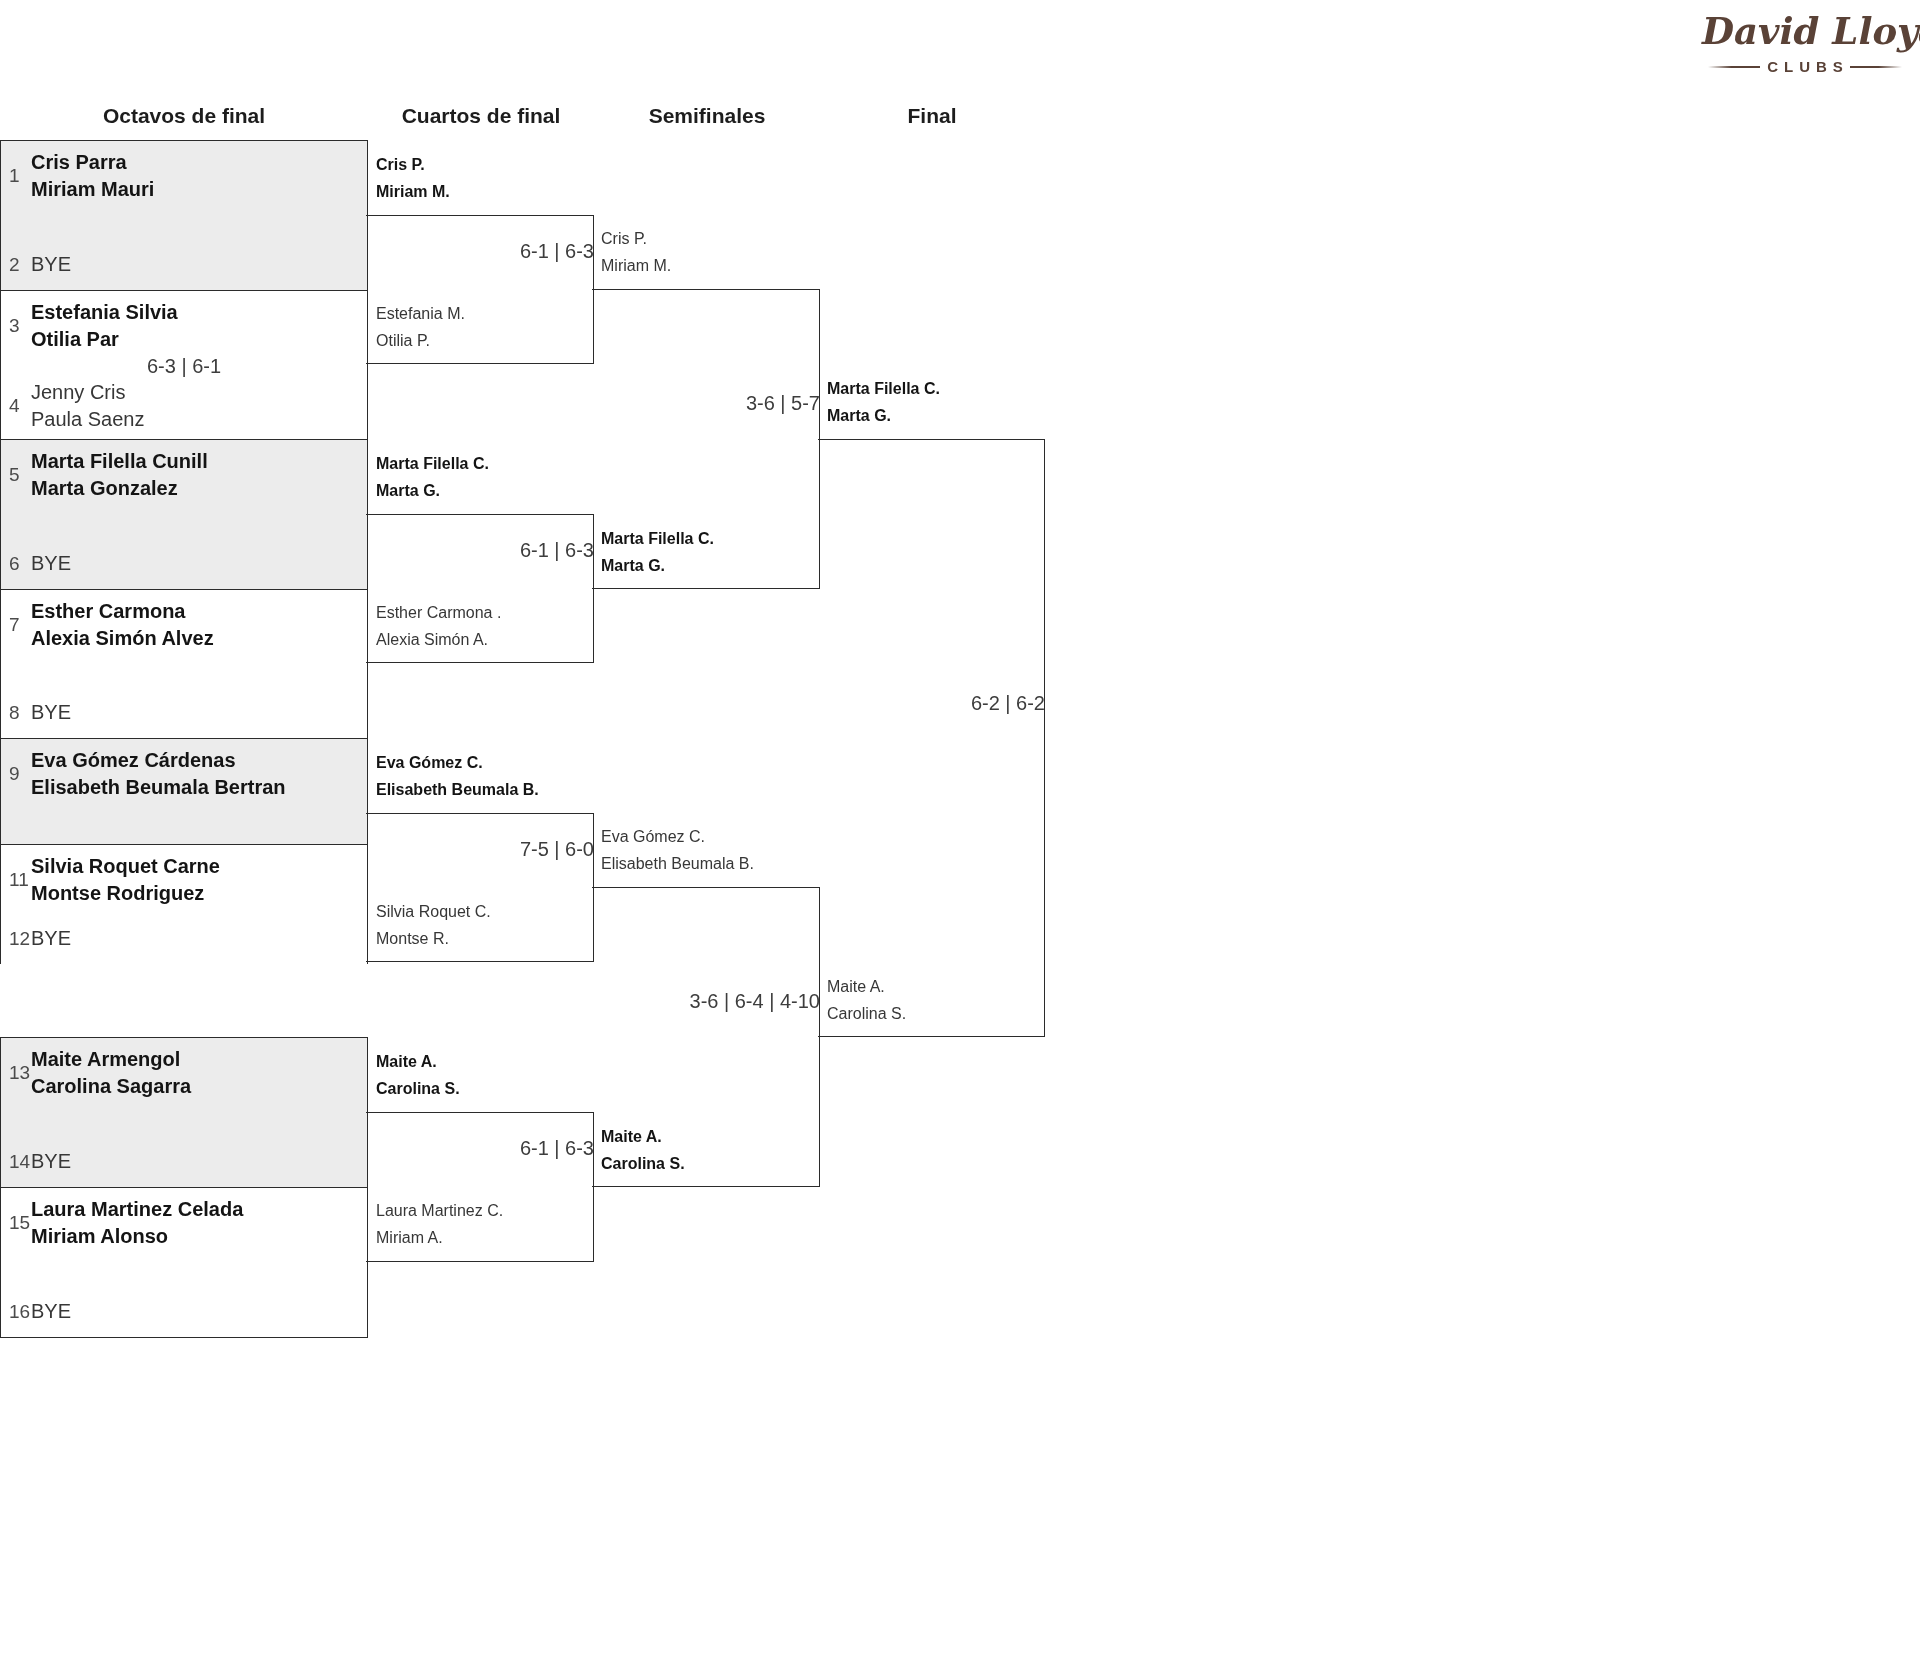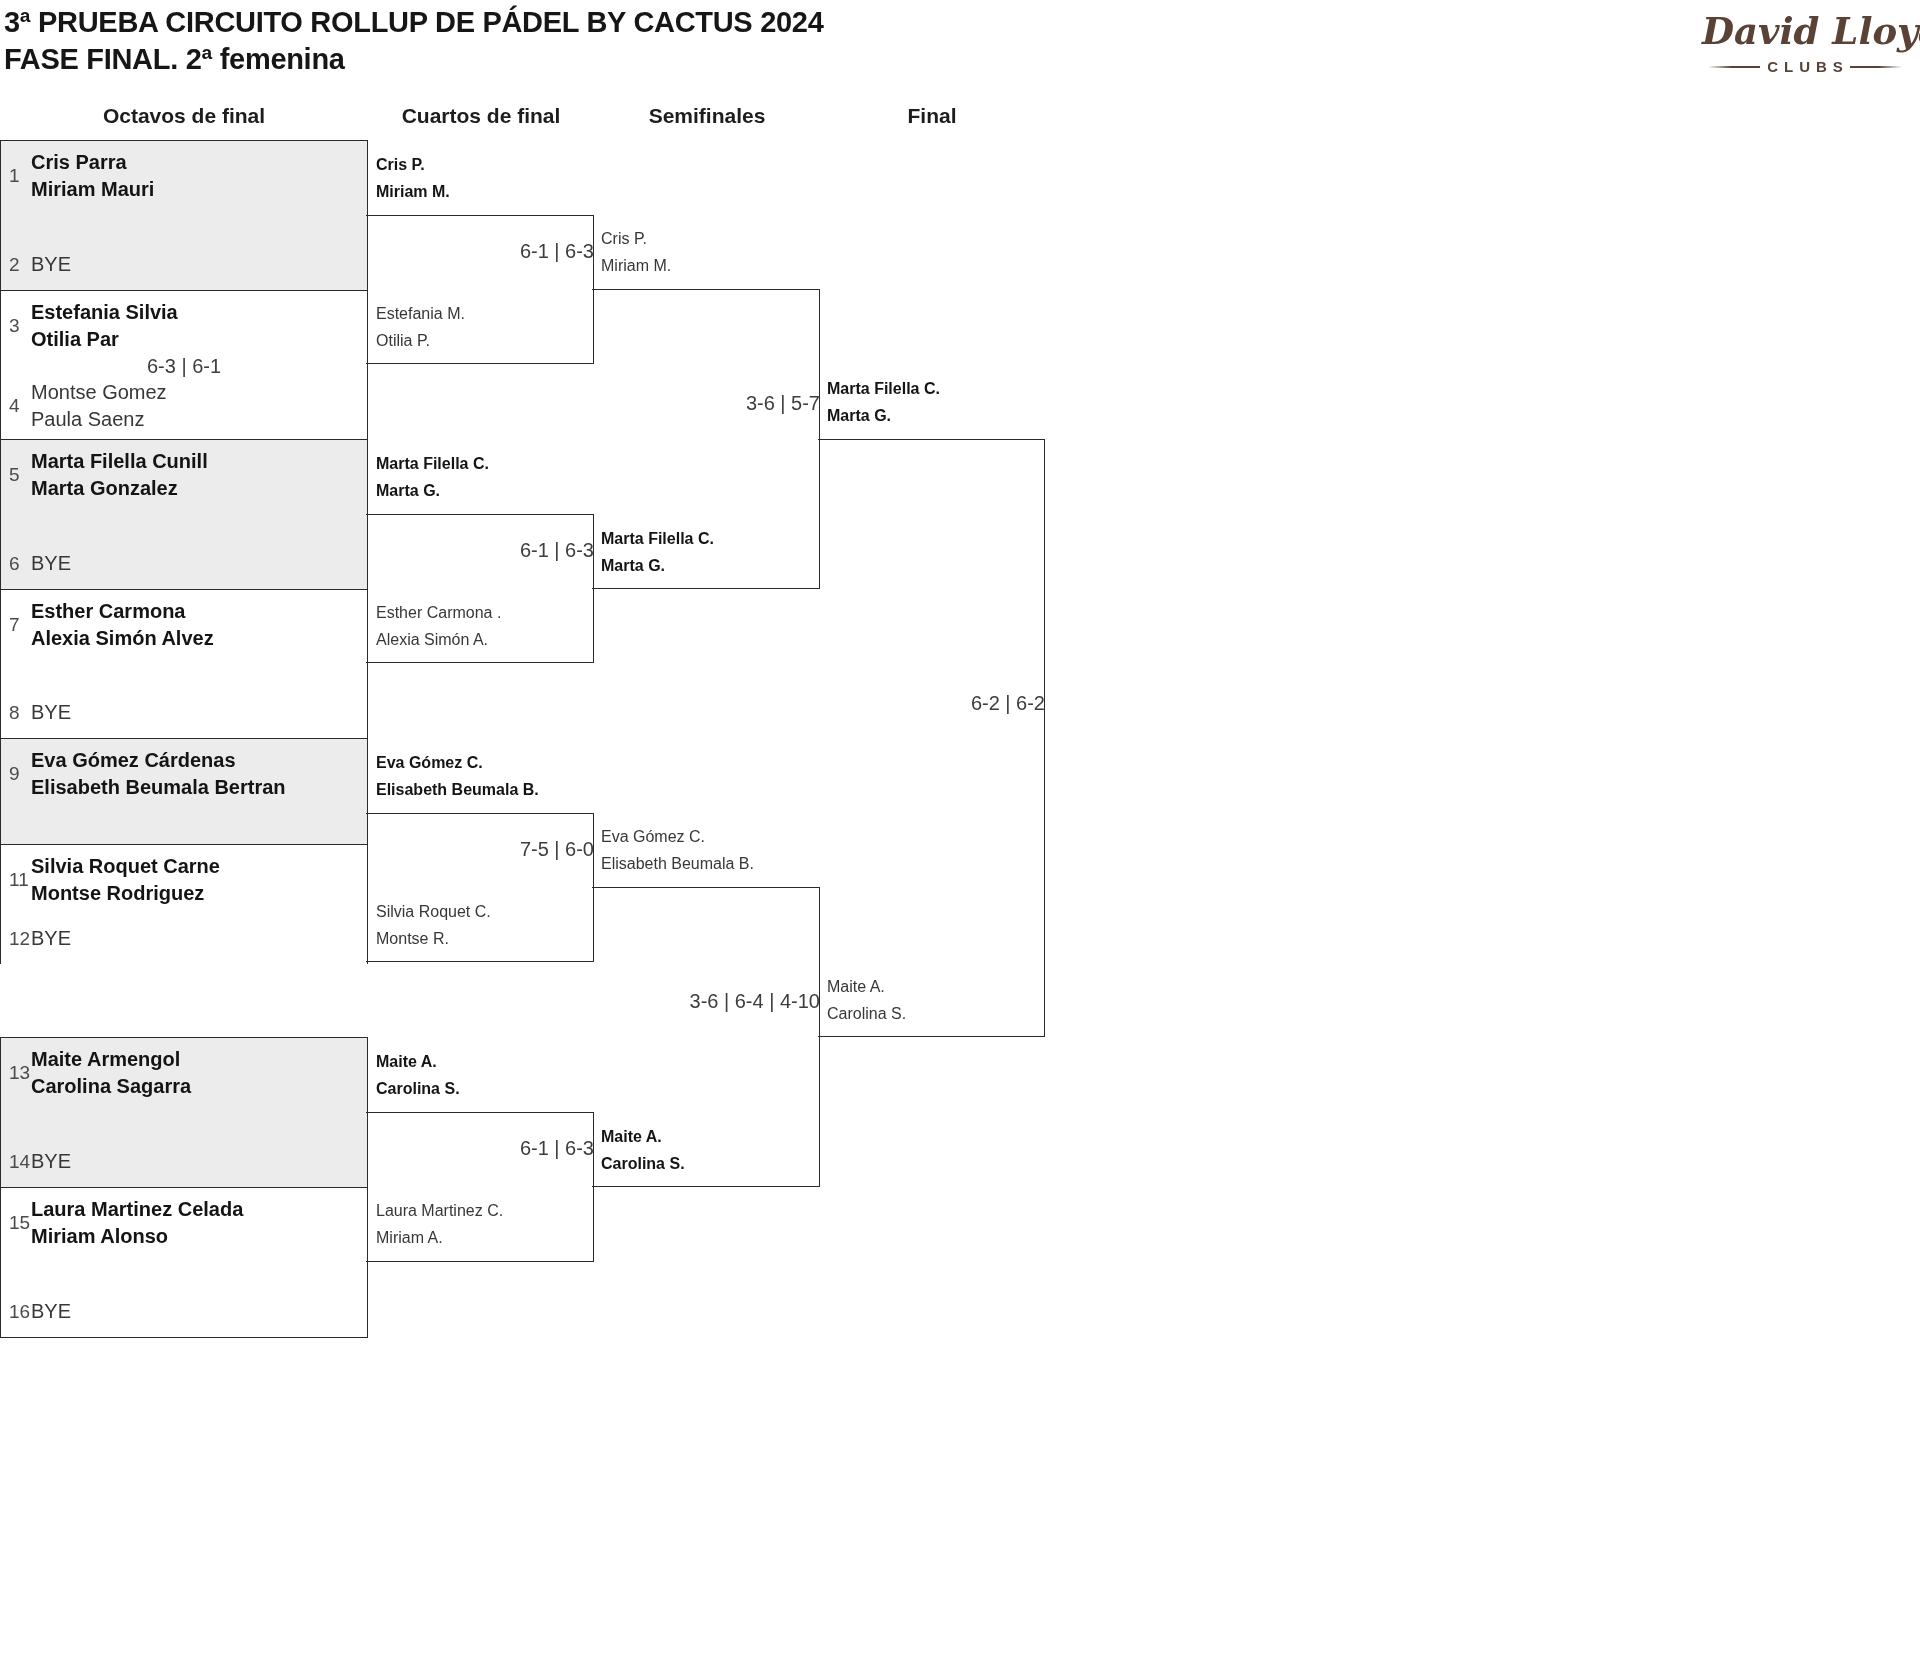--- a/index.html
+++ b/index.html
@@ -63,24 +63,20 @@
   
   .tlabel { position: absolute; font-size: 16px; line-height: 27px; color: #373737; white-space: nowrap; }
   .tlabel.win { font-weight: 700; color: #141414; }
   .score-c { position: absolute; text-align: right; font-size: 20px; line-height: 26px; color: #3d3d3d; }
 </style>
 </head>
 <body>
 
 <div class="page">
 
-  <div class="title">
-    <div class="title-line">3ª PRUEBA CIRCUITO ROLLUP DE PÁDEL BY CACTUS 2024</div>
-    <div class="title-line">FASE FINAL. 2ª femenina</div>
-  </div>
 
   <div class="logo">
     <div class="logo-script">David Lloyd</div>
     <div class="logo-clubs">
       <span class="rule rule-l"></span>
       <span class="logo-clubs-text">CLUBS</span>
       <span class="rule rule-r"></span>
     </div>
   </div>
 
@@ -112,21 +108,21 @@
       <span class="seed">3</span>
       <div class="names win">
           <div>Estefania Silvia</div>
           <div>Otilia Par</div>
         </div>
     </div>
     <div class="mscore">6-3 | 6-1</div>
     <div class="entry">
       <span class="seed">4</span>
       <div class="names">
-          <div>Montse Gomez</div>
+          <div>Jenny Cris</div>
           <div>Paula Saenz</div>
         </div>
     </div>
   </div>
 
   <div class="mbox shaded" style="top:439px;height:150px">
     <div class="entry">
       <span class="seed">5</span>
       <div class="names win">
           <div>Marta Filella Cunill</div>

